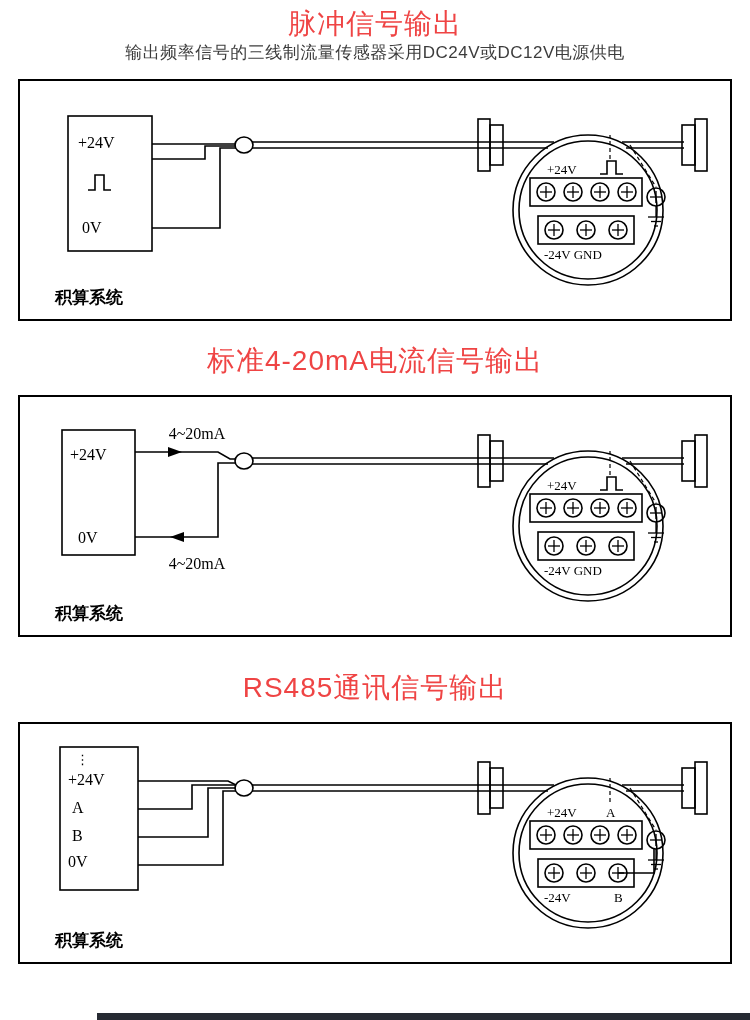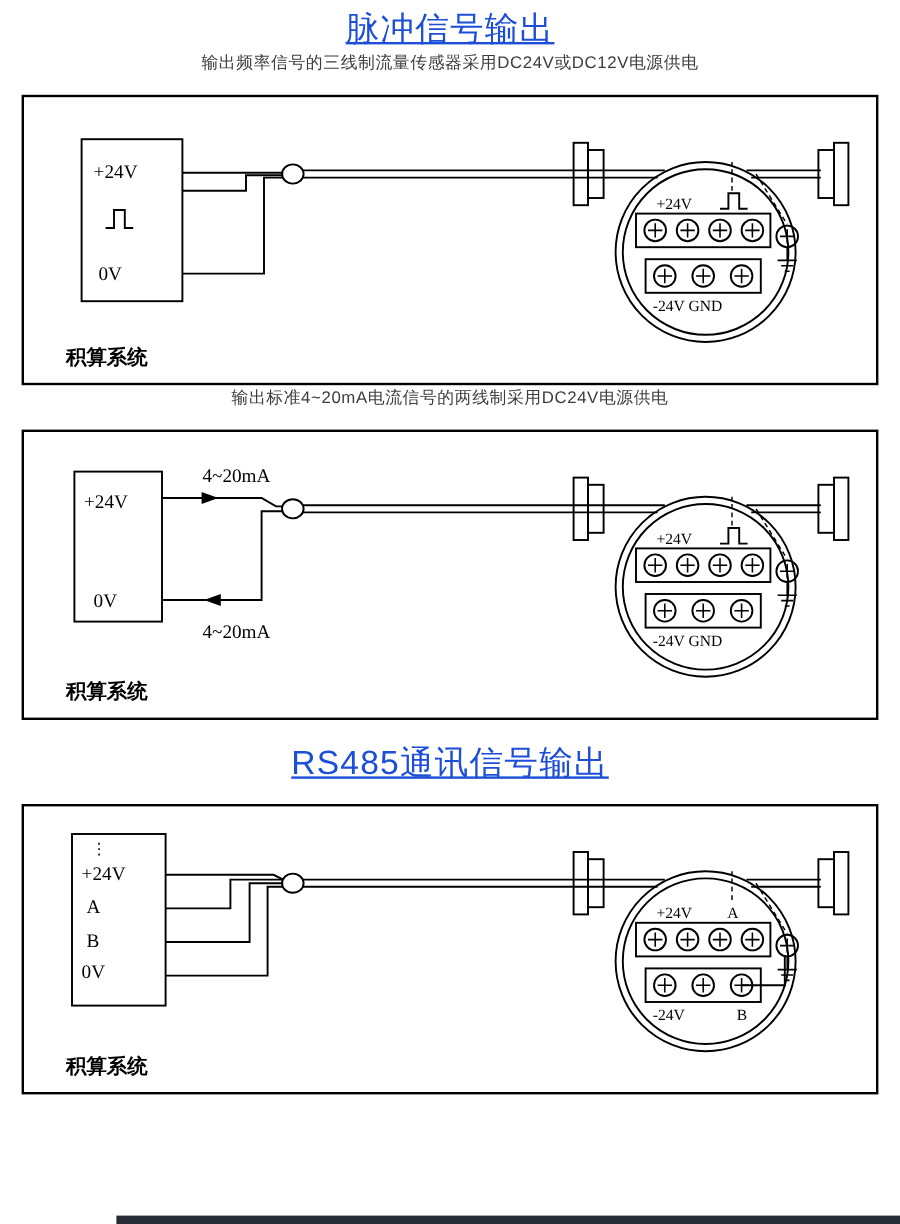--- a/index.html
+++ b/index.html
@@ -2,27 +2,27 @@
 <html><head>
 <meta charset="utf-8">
 <style>
   * { margin:0; padding:0; box-sizing:border-box; }
   html,body { background:#fff; }
   body {
     width:750px; height:1020px; position:relative; overflow:hidden;
     font-family:"Liberation Sans", sans-serif;
   }
   .sec-title {
-    text-align:center; color:#1d4ed8; font-size:28px; line-height:36px;
-    font-weight:400; letter-spacing:1px; padding-top:6px;text-decoration:underline;
+    text-align:center; color:#ef4444; font-size:28px; line-height:36px;
+    font-weight:400; letter-spacing:1px; padding-top:6px;
   }
   .sec-title.mt2 { margin-top:22px; padding-top:0; }
-  .sec-title.mt3 { margin-top:18px; padding-top:0; }
+  .sec-title.mt3 { margin-top:33px; padding-top:0; }
   .sec-sub {
-    text-align:center; color:#3c3c3c; font-size:14px; line-height:21px;
+    text-align:center; color:#3c3c3c; font-size:17px; line-height:21px;
     letter-spacing:0.5px;
   }
   .diagram {
     width:714px; margin:16px auto 0; border:2px solid #000; background:#fff;
   }
   .diagram svg { display:block; }
   .wire { stroke:#000; stroke-width:1.6; fill:none; }
   .thin { stroke:#000; stroke-width:1.3; fill:none; }
   .dash { stroke:#000; stroke-width:1.2; fill:none; stroke-dasharray:4 3; }
   .lbl   { font-family:"Liberation Serif", serif; font-size:16px; fill:#000; }
@@ -114,21 +114,21 @@
       <use href="#sensor-geom"></use>
       <text class="lbl-sm" x="527" y="93">+24V</text>
       <use href="#pulse-sm" x="580" y="93"></use>
       <text class="lbl-sm" x="524" y="178">-24V GND</text>
       <text class="sys" x="35" y="222">积算系统</text>
     </svg>
   </div>
 </section>
 
 <section>
-  <div class="sec-sub">输出标准4~20mA电流信号的两线制采用DC24V电源供电</div>
+  <h1 class="sec-title mt2">标准4-20mA电流信号输出</h1>
 
   <div class="diagram">
     <svg viewBox="0 0 710 238" width="710" height="238">
       <g>
         <rect x="42" y="33" width="73" height="125" class="wire"></rect>
         <text class="lbl" x="50" y="63">+24V</text>
         <text class="lbl" x="58" y="146">0V</text>
       </g>
       <g>
         <path d="M115,55 H198 L210,62 H216" class="wire"></path>

